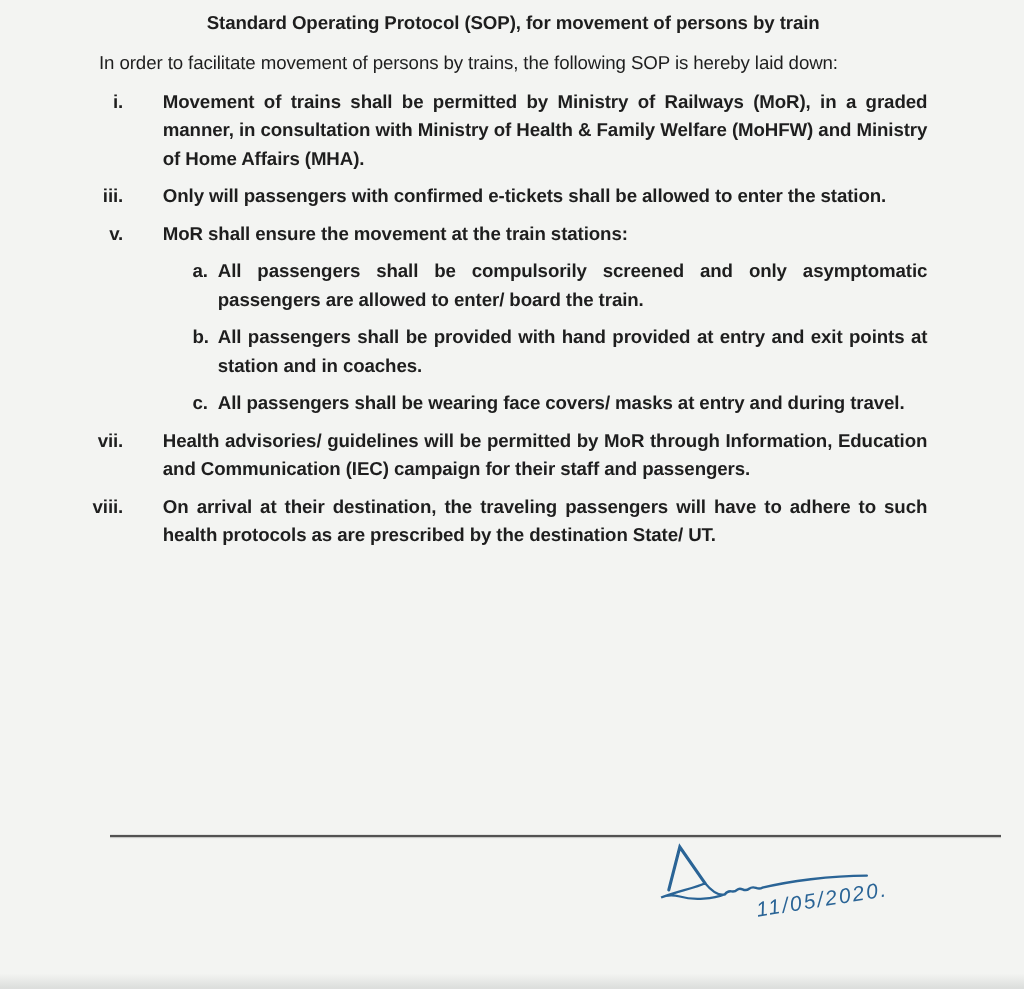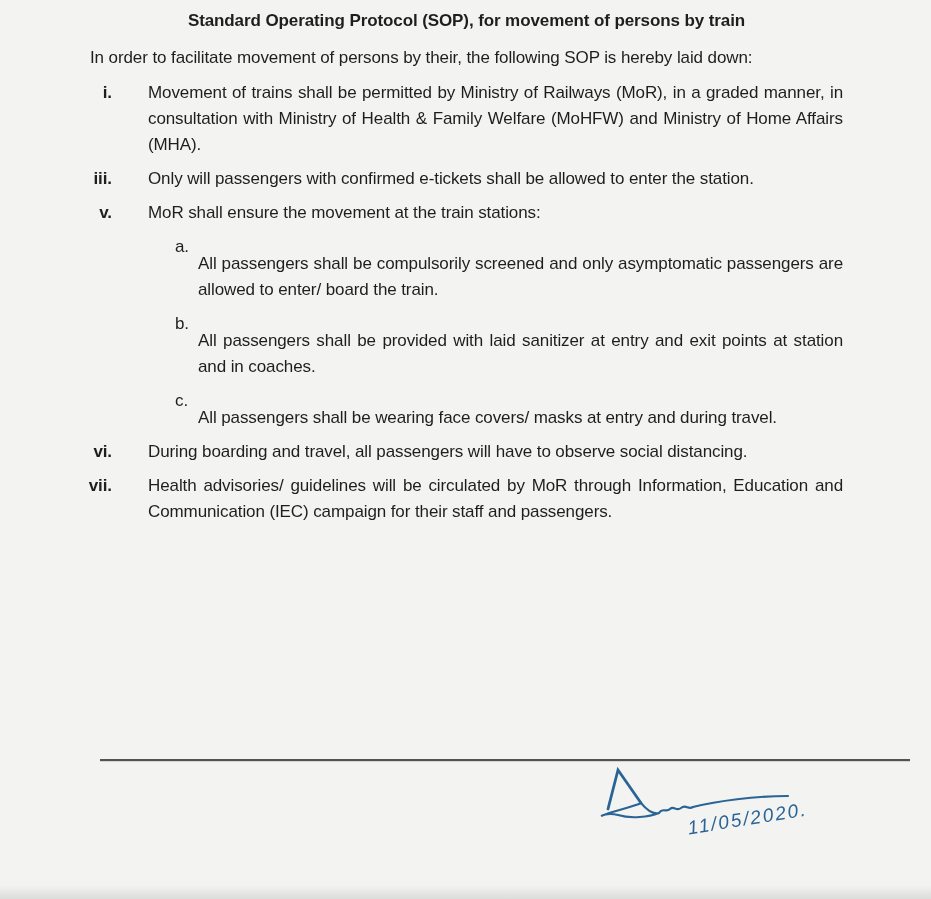--- a/index.html
+++ b/index.html
@@ -48,38 +48,38 @@
     flex: none;
     width: 48px;
     margin-left: -26px;
     text-align: right;
     font-weight: bold;
   }
   .item-body {
     flex: 1;
     margin-left: 36px;
     min-width: 0;
+    font-weight: bold;
   }
   .item-text {
     text-align: justify;
   }
   .subitem {
     display: flex;
     margin-top: 8px;
     margin-left: 27px;
   }
   .submarker {
     flex: none;
     width: 23px;
   }
   .subitem-text {
     flex: 1;
     text-align: justify;
     min-width: 0;
-    margin-top: 17px;
   }
   .rule {
     position: absolute;
     left: 100px;
     top: 759px;
     width: 810px;
     height: 2px;
     background: #525252;
     box-shadow: 0 1px 0 rgba(0,0,0,0.12);
   }
@@ -113,21 +113,21 @@
     height: 14px;
     background: linear-gradient(to bottom, rgba(110,115,115,0), rgba(110,115,115,0.18));
   }
 </style>
 </head>
 <body>
 
 <div class="page">
   <div class="content">
     <div class="doc-title">Standard Operating Protocol (SOP), for movement of persons by train</div>
-    <div class="intro">In order to facilitate movement of persons by their, the following SOP is hereby laid down:</div>
+    <div class="intro">In order to facilitate movement of persons by trains, the following SOP is hereby laid down:</div>
     <div class="sop-list" id="sop-list">
         <div class="item">
           <div class="marker">i.</div>
           <div class="item-body">
             <div class="item-text">Movement of trains shall be permitted by Ministry of Railways (MoR), in a graded manner, in consultation with Ministry of Health &amp; Family Welfare (MoHFW) and Ministry of Home Affairs (MHA).</div>
           </div>
         </div>
         <div class="item">
           <div class="marker">iii.</div>
           <div class="item-body">
@@ -137,38 +137,38 @@
         <div class="item">
           <div class="marker">v.</div>
           <div class="item-body">
             <div class="item-text">MoR shall ensure the movement at the train stations:</div>
             <div class="subitem">
               <div class="submarker">a.</div>
               <div class="subitem-text">All passengers shall be compulsorily screened and only asymptomatic passengers are allowed to enter/ board the train.</div>
             </div>
             <div class="subitem">
               <div class="submarker">b.</div>
-              <div class="subitem-text">All passengers shall be provided with laid sanitizer at entry and exit points at station and in coaches.</div>
+              <div class="subitem-text">All passengers shall be provided with hand provided at entry and exit points at station and in coaches.</div>
             </div>
             <div class="subitem">
               <div class="submarker">c.</div>
               <div class="subitem-text">All passengers shall be wearing face covers/ masks at entry and during travel.</div>
             </div>
           </div>
         </div>
         <div class="item">
-          <div class="marker">vi.</div>
+          <div class="marker">vii.</div>
           <div class="item-body">
-            <div class="item-text">During boarding and travel, all passengers will have to observe social distancing.</div>
+            <div class="item-text">Health advisories/ guidelines will be permitted by MoR through Information, Education and Communication (IEC) campaign for their staff and passengers.</div>
           </div>
         </div>
         <div class="item">
-          <div class="marker">vii.</div>
+          <div class="marker">viii.</div>
           <div class="item-body">
-            <div class="item-text">Health advisories/ guidelines will be circulated by MoR through Information, Education and Communication (IEC) campaign for their staff and passengers.</div>
+            <div class="item-text">On arrival at their destination, the traveling passengers will have to adhere to such health protocols as are prescribed by the destination State/ UT.</div>
           </div>
         </div>
       </div>
   </div>
 
   <div class="rule"></div>
 
   <div class="signature">
     <svg class="sig-svg" width="230" height="90" viewBox="0 0 230 90" fill="none">
       <path d="M 23,47 L 33,8 L 56,41" stroke="#2a6496" stroke-width="2.8" stroke-linecap="round" stroke-linejoin="miter"></path>

